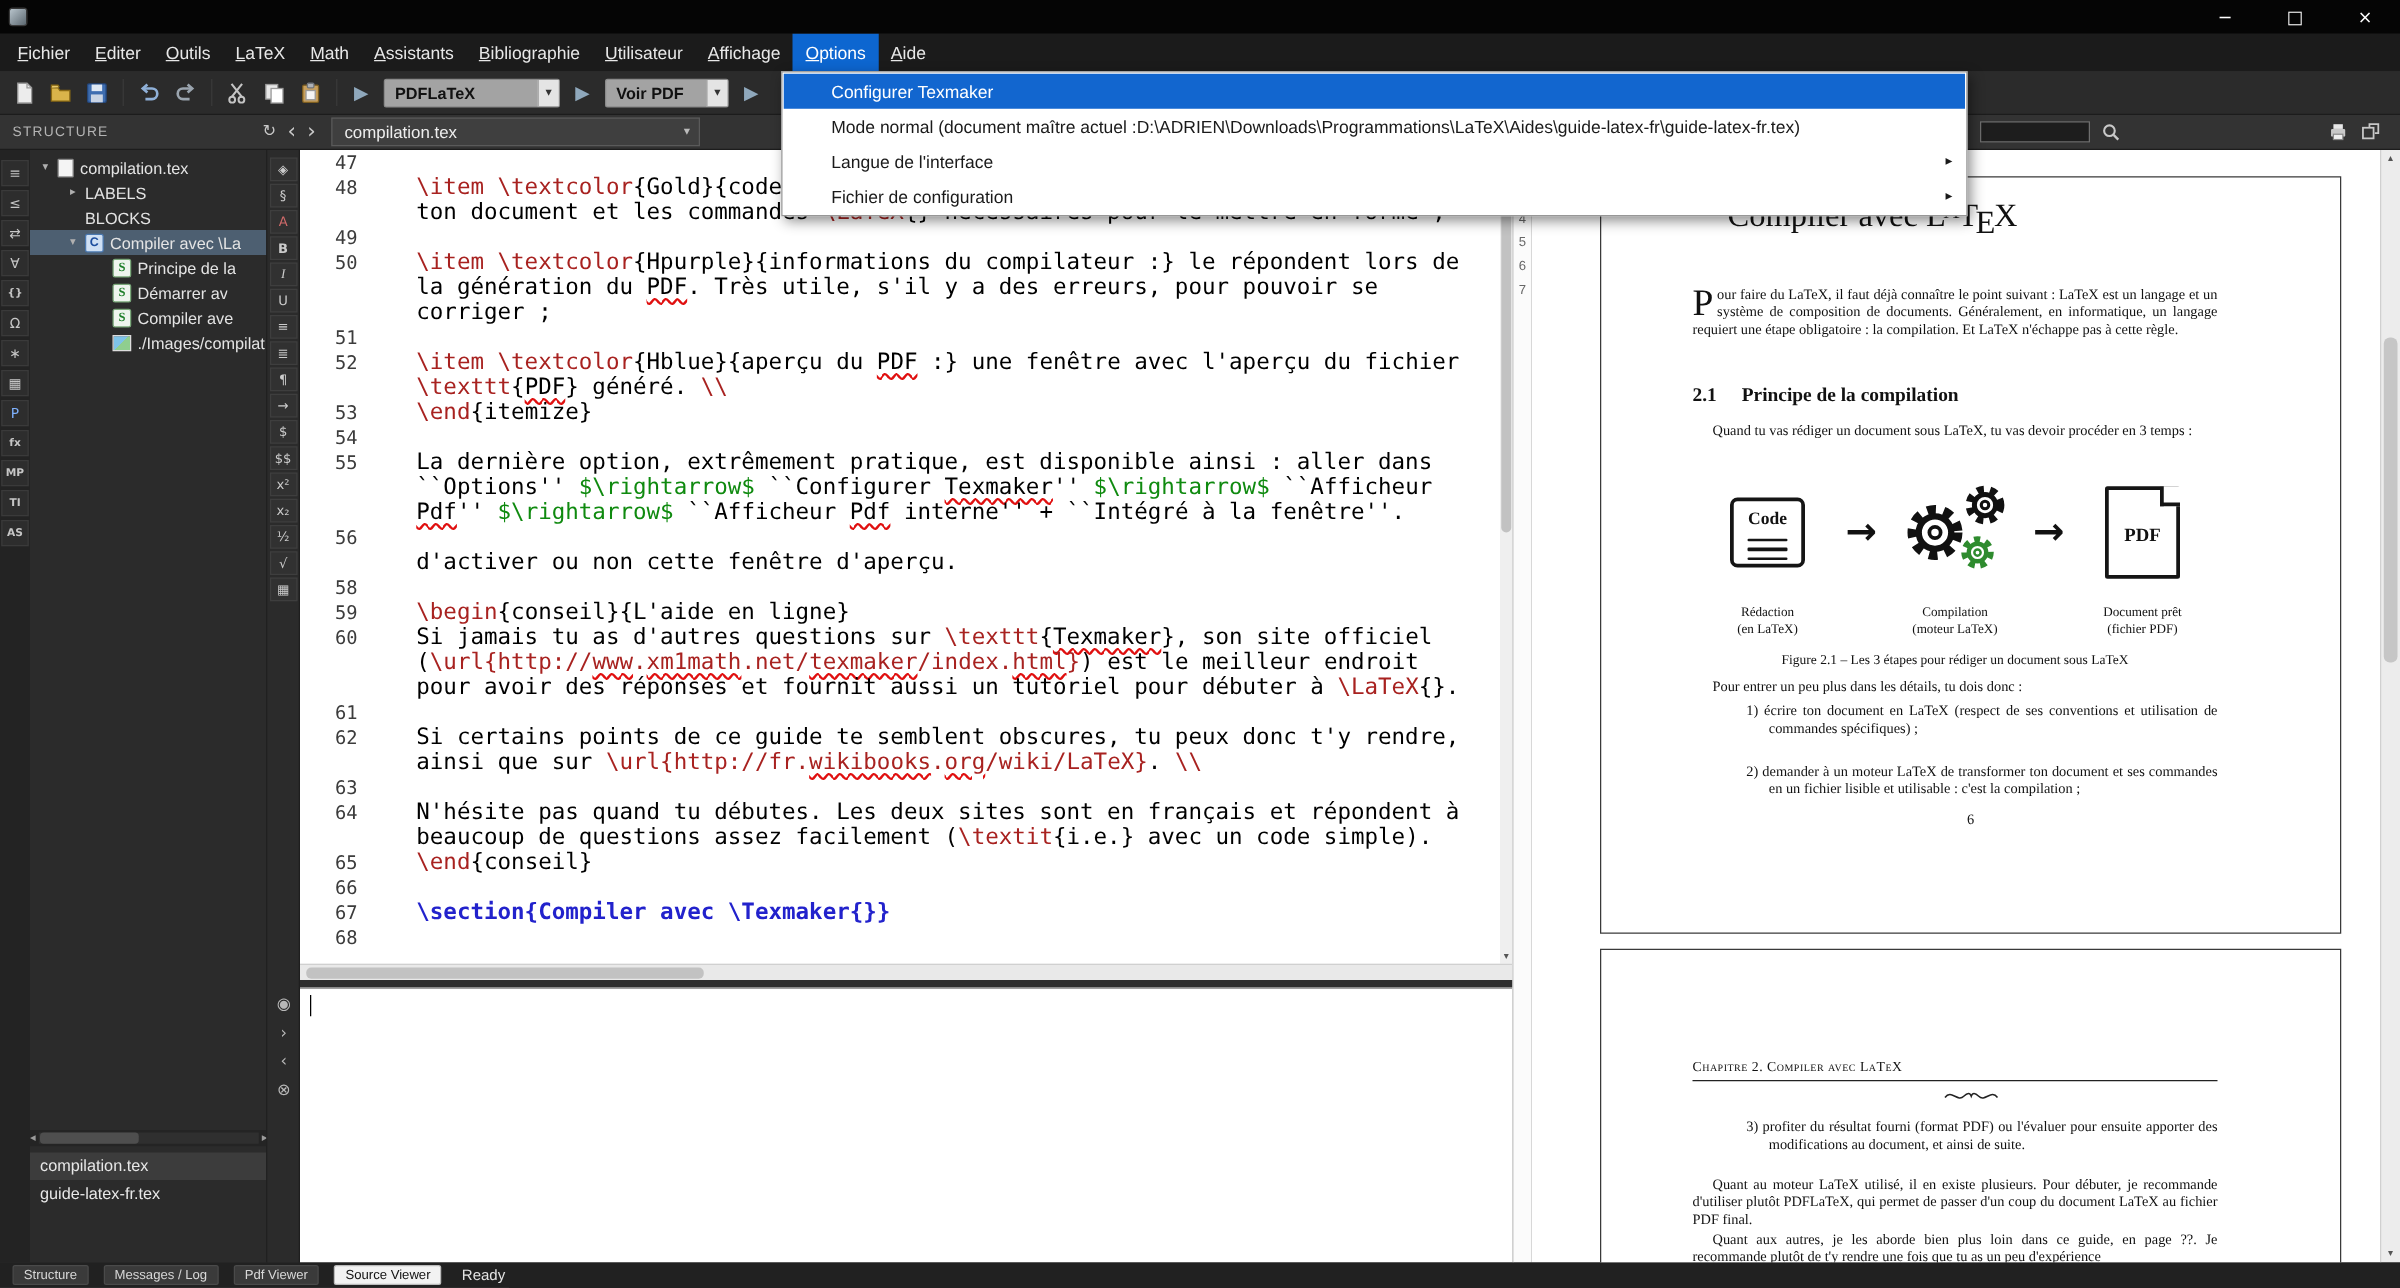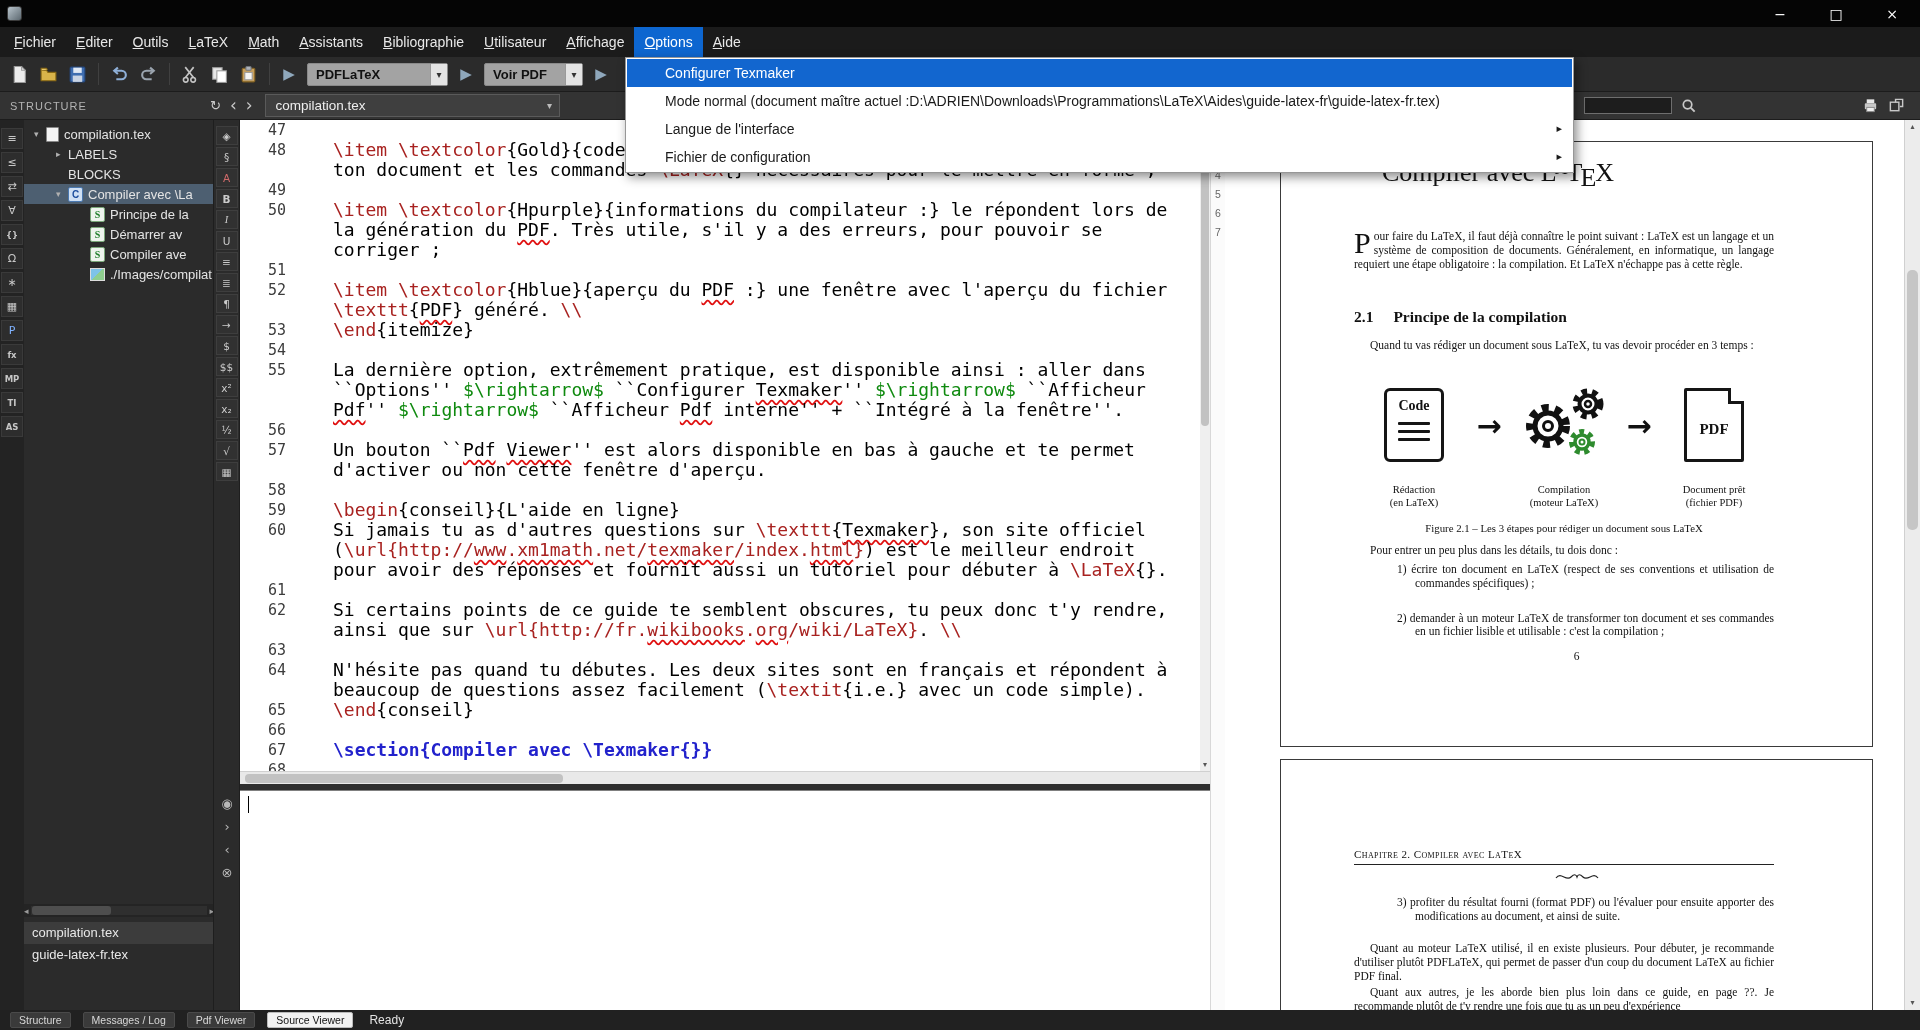--- a/index.html
+++ b/index.html
@@ -117,21 +117,21 @@
   .p-section { position:absolute; left:73px; top:166px; font-size:15.5px; font-weight:bold; }
   .p-section .secnum { margin-right:20px; }
   .p-para1 { position:absolute; left:73px; top:197px; width:420px; font-size:11.5px; line-height:13.8px; text-align:justify; text-indent:16px; }
   .figure { position:absolute; left:73px; top:238px; width:420px; }
   .figrow { display:grid; grid-template-columns:120px 30px 120px 30px 120px; align-items:center; justify-items:center; }
   .figarrow { font-size:30px; font-weight:bold; font-family:"DejaVu Sans",sans-serif; color:#111; }
   .figlabels { display:grid; grid-template-columns:120px 30px 120px 30px 120px; margin-top:14px; text-align:center; font-size:10.5px; line-height:12.5px; }
   .figlabel:nth-child(1) { grid-column:1; }
   .figlabel:nth-child(2) { grid-column:3; }
   .figlabel:nth-child(3) { grid-column:5; }
-  .codebox { width:60px; height:74px; border:3px solid #151515; border-radius:6px; display:flex; flex-direction:column; align-items:center; padding-top:7px; background:#fff;text-align:center; }
+  .codebox { width:60px; height:56px; border:3px solid #151515; border-radius:6px; display:flex; flex-direction:column; align-items:center; padding-top:7px; background:#fff;text-align:center; }
   .codelabel { font-size:14px; font-weight:bold; margin-bottom:5px; }
   .cl { width:32px; height:3px; background:#151515; margin:2.5px 0; border-radius:1px; }
   .pdfbox { width:60px; height:74px; border:3px solid #151515; position:relative; display:flex; align-items:center; justify-content:center; border-radius:2px; background:#fff; }
   .pdfbox .fold { position:absolute; top:-3px; right:-3px; width:16px; height:16px; background:#fff; border-left:3px solid #151515; border-bottom:3px solid #151515; }
   .pdfbox-label { font-size:15px; font-weight:bold; margin-top:8px; }
   .figcaption { position:absolute; left:73px; top:380px; width:420px; text-align:center; font-size:10.8px; }
   .p-para2 { position:absolute; left:73px; top:402px; width:420px; font-size:11.5px; text-indent:16px; }
   #pdflist { position:absolute; left:73px; top:421px; width:420px; font-size:11.5px; line-height:13.8px; }
   .pdf-item { padding-left:61px; text-indent:-18px; text-align:justify; margin-bottom:21px; }
   .p-pagenum { position:absolute; left:0; top:508px; width:100%; text-align:center; font-size:11.5px; }
@@ -435,24 +435,20 @@
           <span class="lnum" data-name="line-number"></span>
           <span class="lcode" data-name="code-text"><span class="sg-t">``Options'' </span><span class="sg-m">$\rightarrow$</span><span class="sg-t"> ``Configurer </span><span class="sg-t sg-u">Texmaker</span><span class="sg-t">'' </span><span class="sg-m">$\rightarrow$</span><span class="sg-t"> ``Afficheur</span></span>
         </div>
         <div class="erow" data-name="editor-row">
           <span class="lnum" data-name="line-number"></span>
           <span class="lcode" data-name="code-text"><span class="sg-t sg-u">Pdf</span><span class="sg-t">'' </span><span class="sg-m">$\rightarrow$</span><span class="sg-t"> ``Afficheur </span><span class="sg-t sg-u">Pdf</span><span class="sg-t"> interne'' + ``Intégré à la fenêtre''.</span></span>
         </div>
         <div class="erow" data-name="editor-row">
           <span class="lnum" data-name="line-number">56</span>
           <span class="lcode" data-name="code-text"></span>
-        </div>
-        <div class="erow" data-name="editor-row">
-          <span class="lnum" data-name="line-number">57</span>
-          <span class="lcode" data-name="code-text"><span class="sg-t">Un bouton ``</span><span class="sg-t sg-u">Pdf</span><span class="sg-t"> </span><span class="sg-t sg-u">Viewer</span><span class="sg-t">'' est alors disponible en bas à gauche et te permet</span></span>
         </div>
         <div class="erow" data-name="editor-row">
           <span class="lnum" data-name="line-number"></span>
           <span class="lcode" data-name="code-text"><span class="sg-t">d'activer ou non cette fenêtre d'aperçu.</span></span>
         </div>
         <div class="erow" data-name="editor-row">
           <span class="lnum" data-name="line-number">58</span>
           <span class="lcode" data-name="code-text"></span>
         </div>
         <div class="erow" data-name="editor-row">

